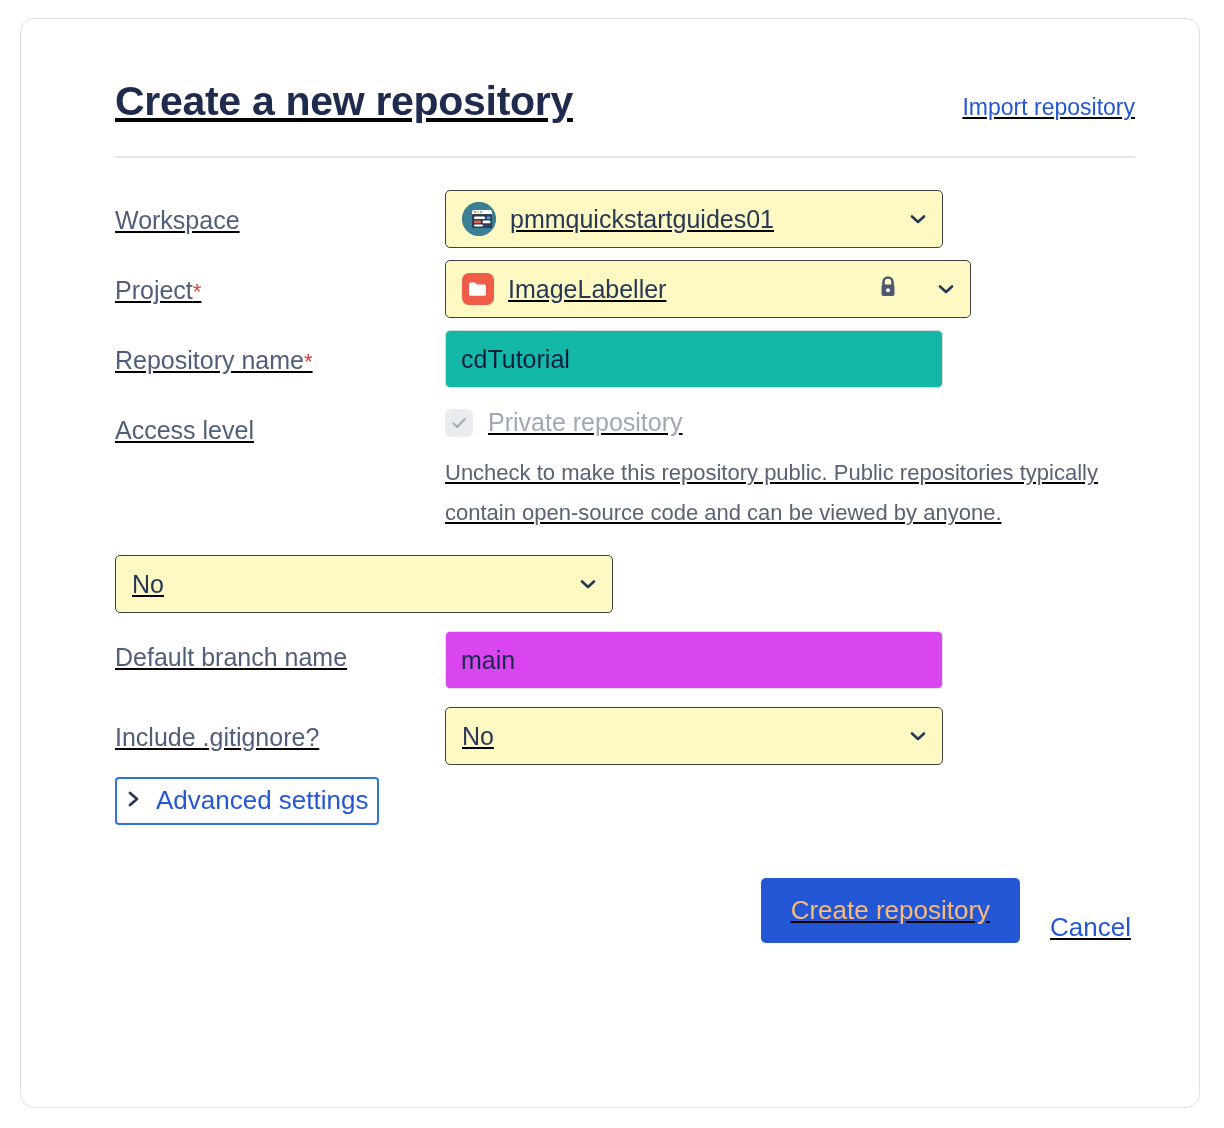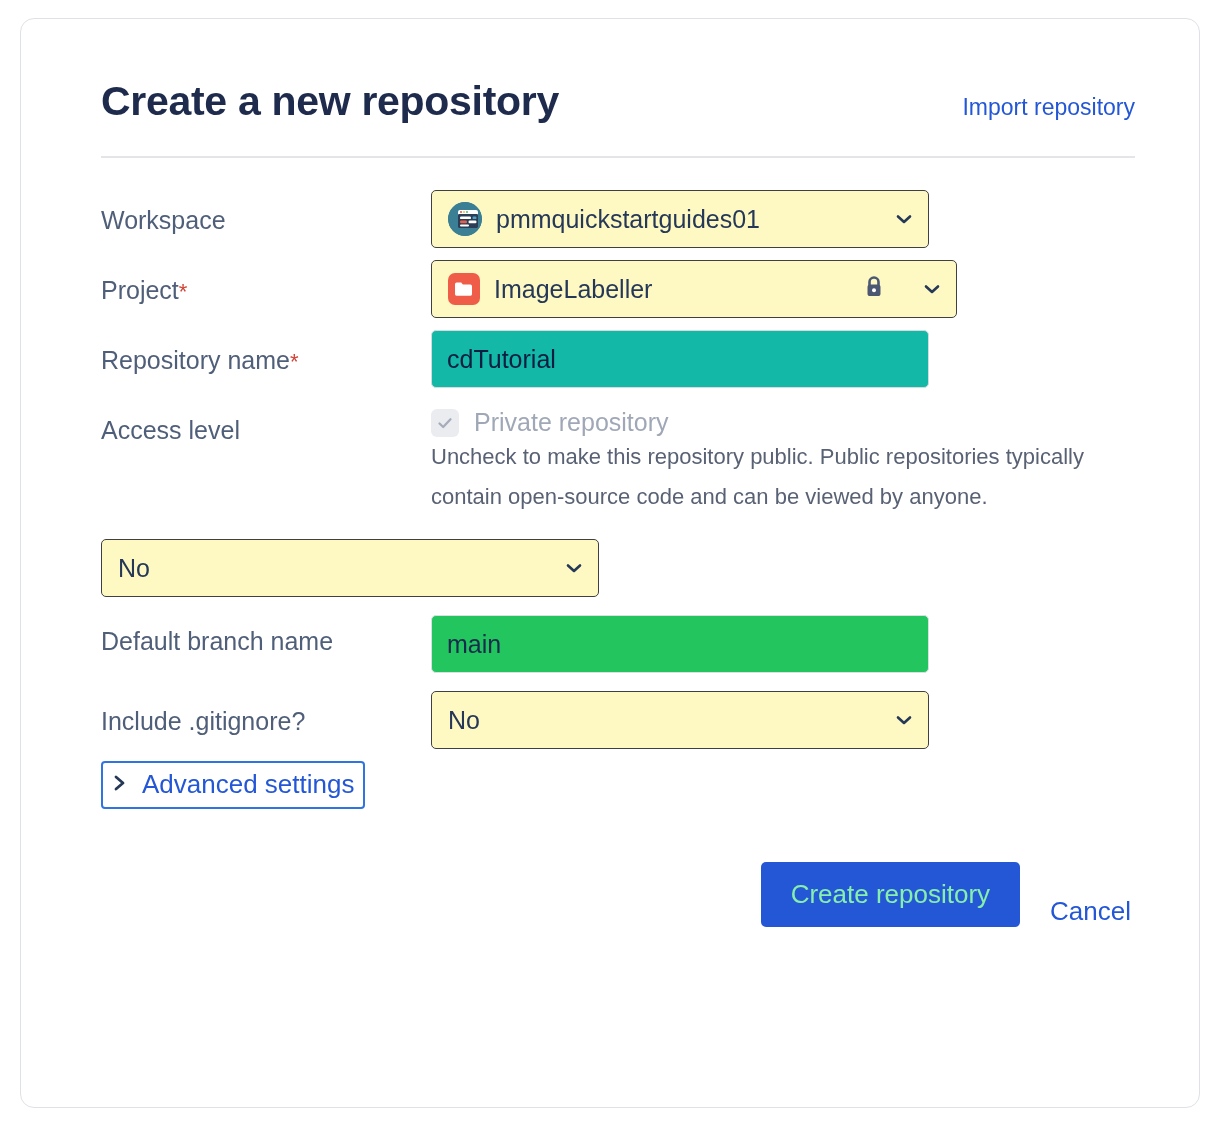--- a/index.html
+++ b/index.html
@@ -21,23 +21,24 @@
     top: 18px;
     width: 1180px;
     height: 1090px;
     box-sizing: border-box;
     border: 1px solid #dfe1e6;
     border-radius: 14px;
     background: #ffffff;
   }
   .card-inner {
     position: absolute;
-    left: 60px;
+    left: 74px;
     top: 58px;
     right: 44px;
+    text-decoration: underline;
   }
   
   .header-row {
     display: flex;
     align-items: baseline;
     justify-content: space-between;
     padding: 0 20px 0 20px;
   }
   .page-title {
     font-size: 41px;
@@ -137,21 +138,21 @@
     justify-content: center;
   }
 
   
   .text-input {
     width: 498px;
     height: 58px;
     box-sizing: border-box;
     border: 1px solid #dcdfe4;
     border-radius: 5px;
-    background: #22c55e;
+    background: #d946ef;
     font-size: 25px;
     color: #172b4d;
     padding: 0 15px;
     font-family: "Liberation Sans", sans-serif;
     outline: none;
   }
   .text-input.highlighted {
     background: #14b8a6;
     color: #091e42;
     border-color: #d7dbe0;
@@ -165,20 +166,21 @@
     background: #ebecf0;
     display: flex; align-items: center; justify-content: center;
     flex: 0 0 auto;
   }
   .chk-label {
     margin-left: 15px;
     font-size: 25px;
     color: #a0a8b7;
   }
   .help-text {
+    margin-top: 16px;
     font-size: 22px;
     line-height: 1.82;
     color: #596274;
     max-width: 680px;
   }
 
   
   .adv-row { margin-top: 6px; padding-left: 20px; }
   .adv-btn {
     display: inline-flex;
@@ -197,21 +199,21 @@
   .footer {
     margin-top: 52px;
     padding-right: 24px;
     display: flex;
     align-items: center;
     justify-content: flex-end;
     gap: 30px;
   }
   .btn-primary {
     background: #2457d6;
-    color: #86efac;
+    color: #fdba74;
     border: none;
     border-radius: 5px;
     font-size: 26px;
     padding: 17px 30px;
     cursor: pointer;
     font-family: "Liberation Sans", sans-serif;
   }
   .btn-link {
     font-size: 26px;
     color: #2457d6;

